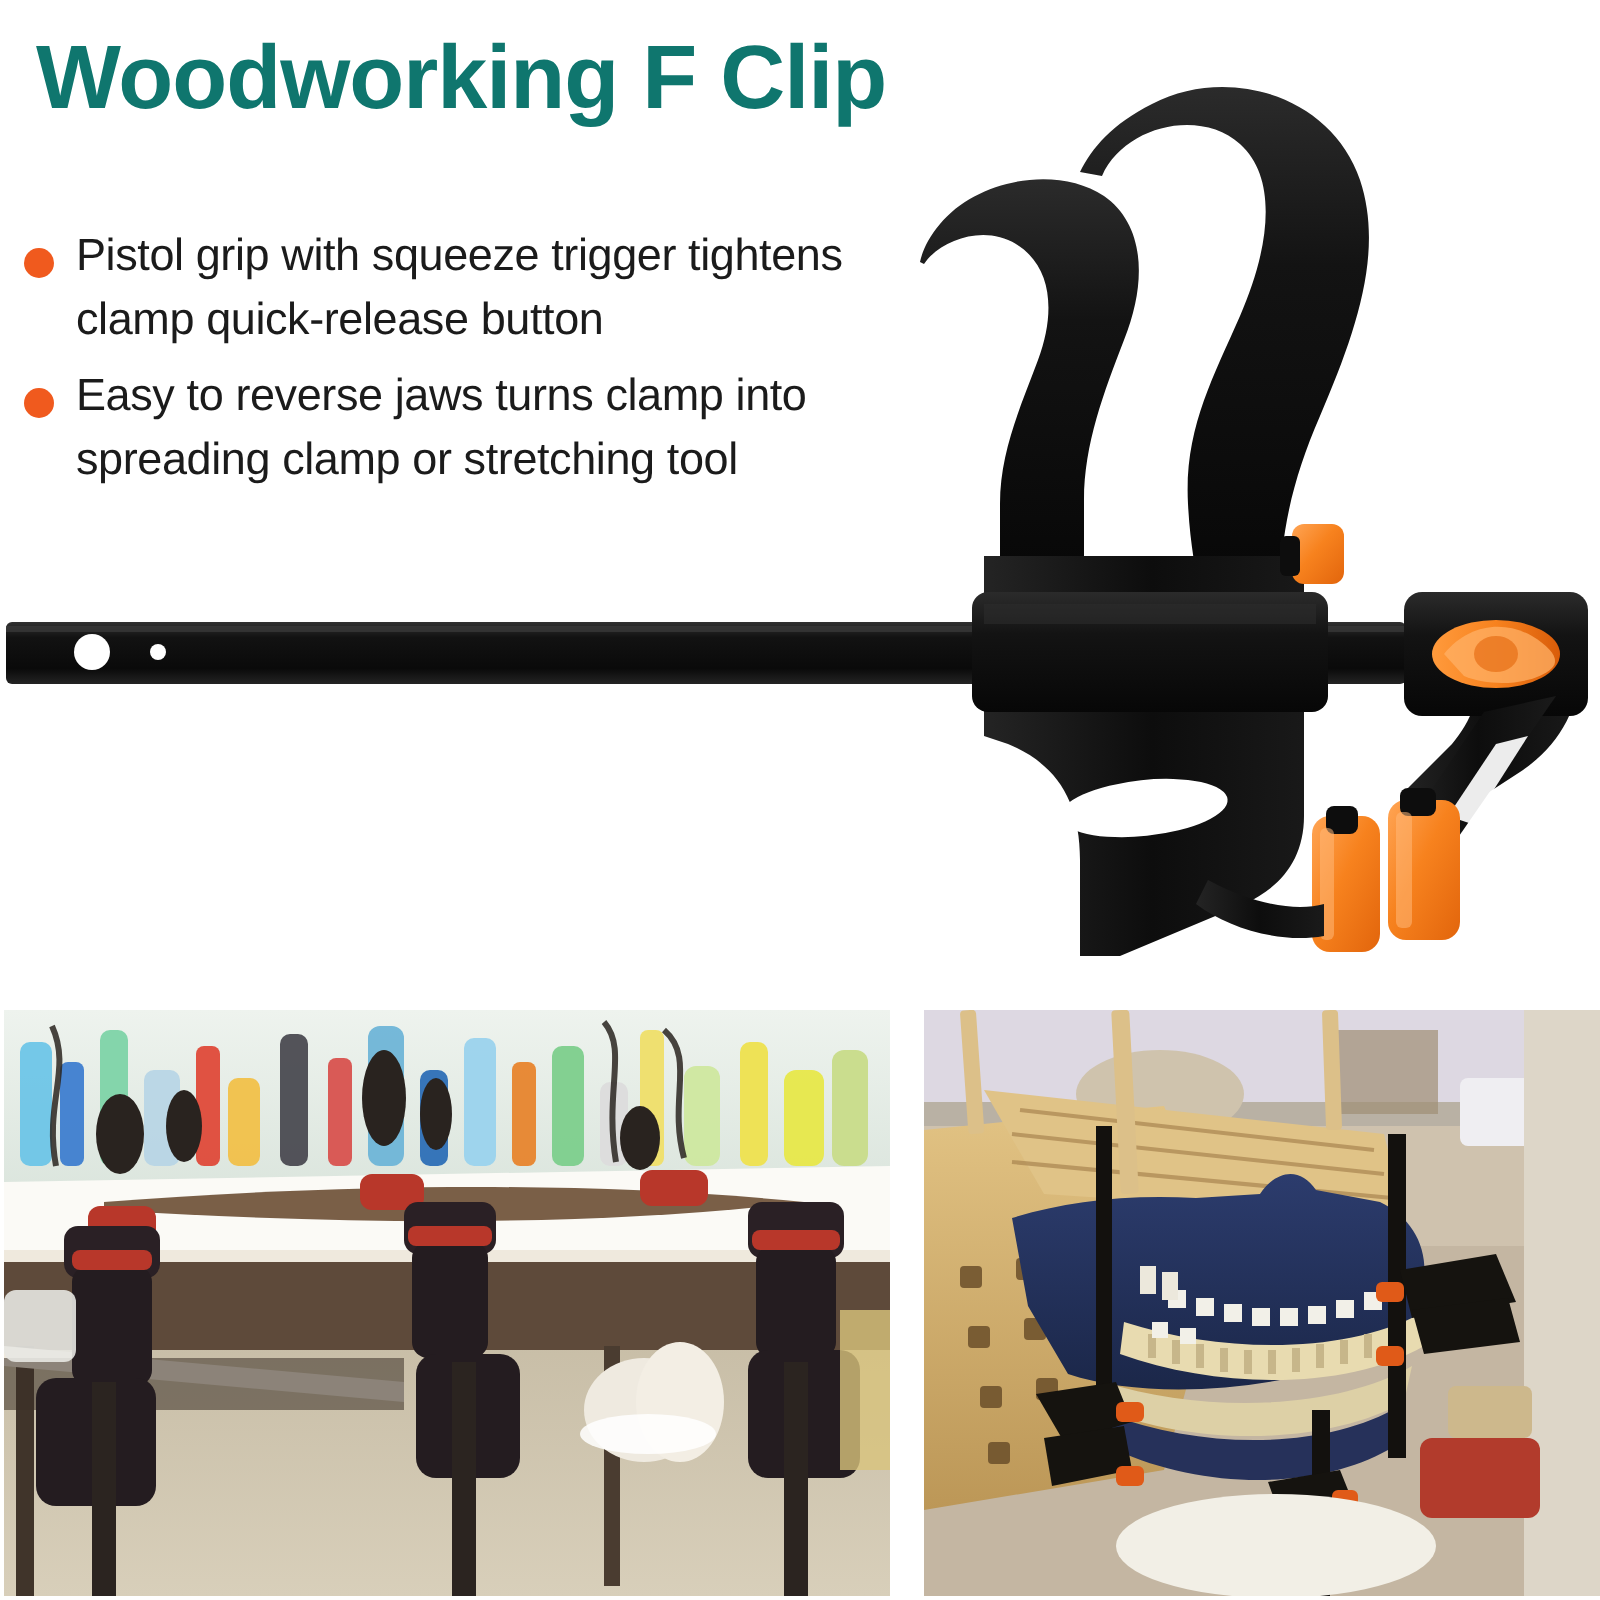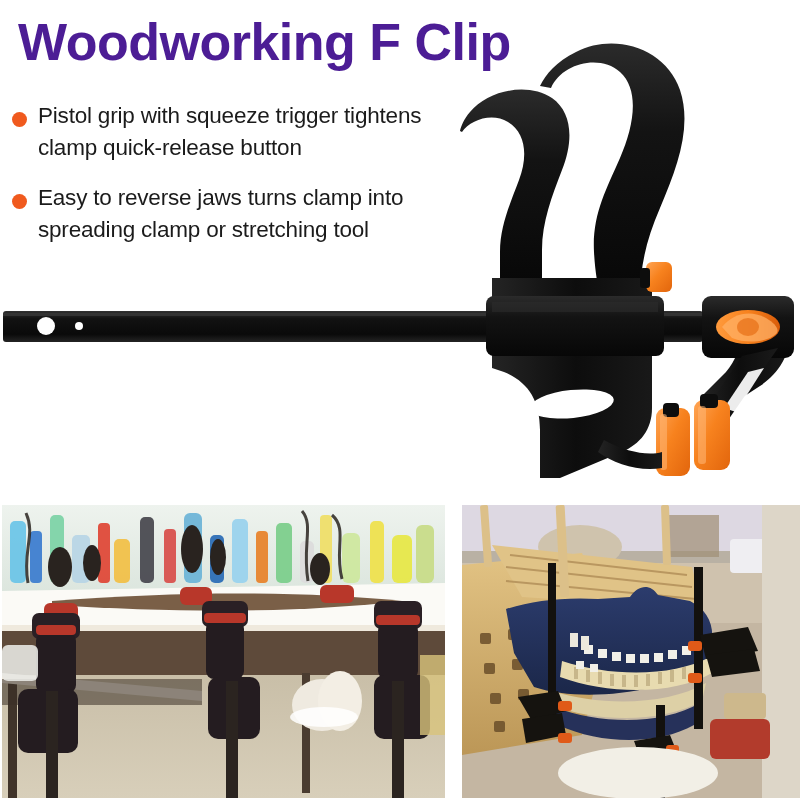--- a/index.html
+++ b/index.html
@@ -16,35 +16,35 @@
     height: 800px;
     background: #ffffff;
     overflow: hidden;
   }
 
   
   #title {
     position: absolute;
     left: 18px;
     top: 16px;
-    font-size: 52px;
+    font-size: 45px;
     font-weight: bold;
     letter-spacing: -0.5px;
-    color: #4c1d95;
+    color: #0f766e;
     white-space: nowrap;
     line-height: 1;
   }
 
   
   .bullet-row {
     position: absolute;
     left: 8px;
     width: 430px;
   }
-  #bullet-0 { top: 100px; }
+  #bullet-0 { top: 112px; }
   #bullet-1 { top: 182px; }
   .bullet-dot {
     position: absolute;
     left: 4px;
     top: 12px;
     width: 15px;
     height: 15px;
     border-radius: 50%;
     background: #f05a1e;
   }

